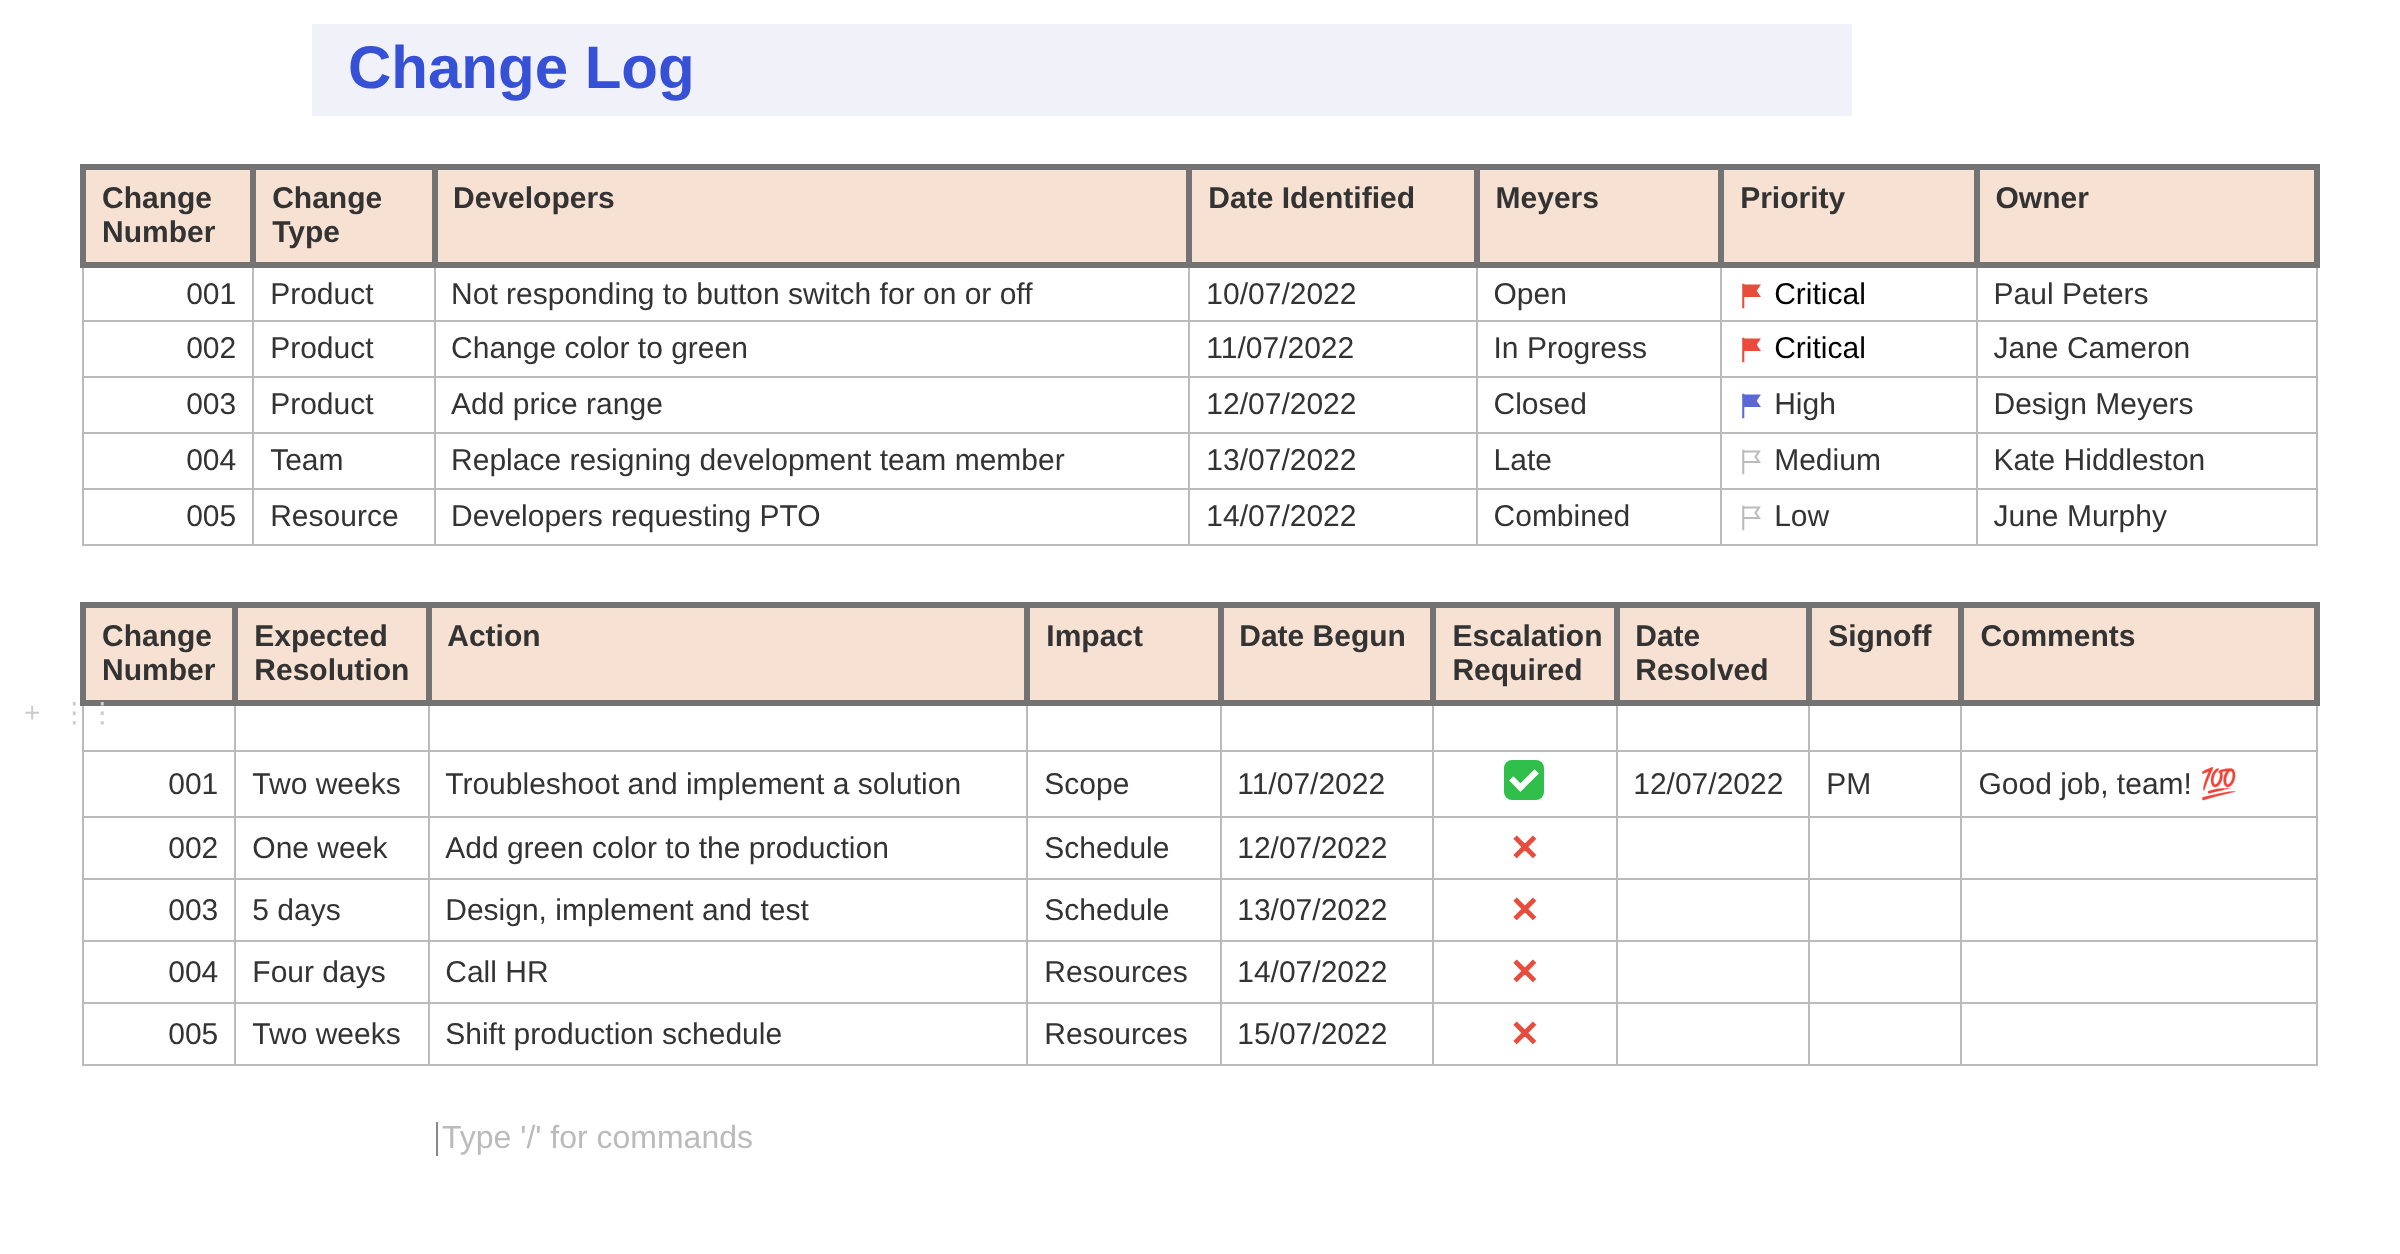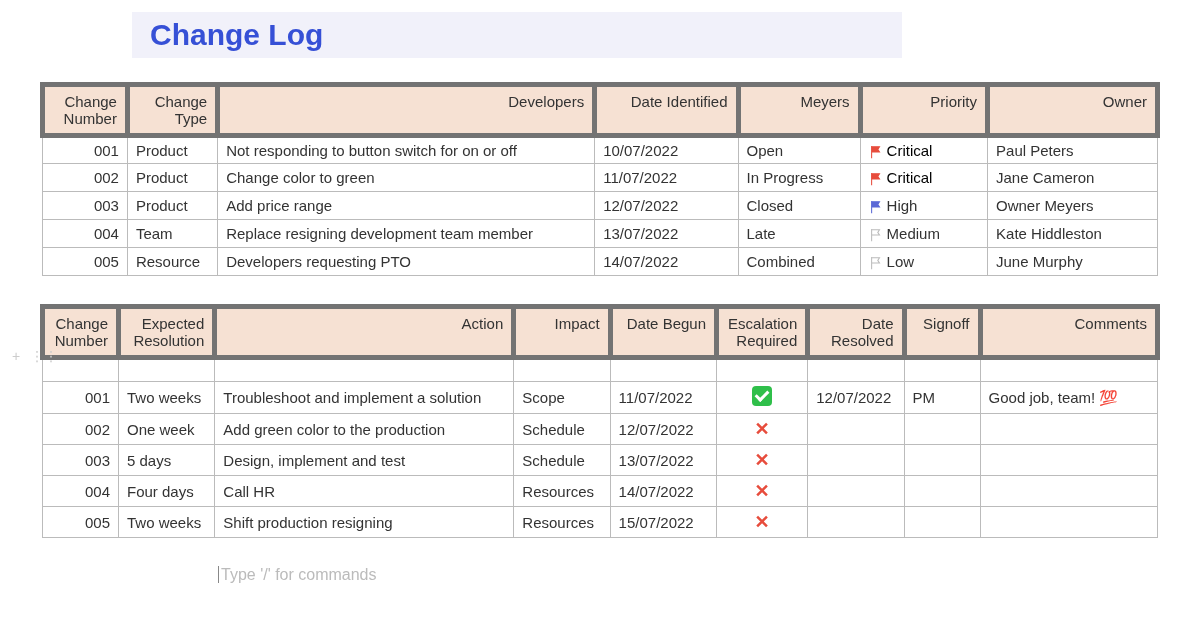--- a/index.html
+++ b/index.html
@@ -12,42 +12,42 @@
       font-size: 15px;
     }
     .page {
       width: 1200px;
       padding: 12px 40px 20px 40px;
     }
     .title-wrap {
       background: #f1f1fa;
       padding: 6px 18px;
       display: inline-block;
-      margin-left: 92px;
+      margin-left: 116px;
       margin-bottom: 24px;
       width: 770px;
     }
     .title {
       font-size: 30px;
       font-weight: 700;
       color: #3650d6;
       margin: 0;
     }
     table {
       border-collapse: collapse;
       width: 100%;
       margin-bottom: 28px;
       table-layout: fixed;
     }
     th {
       background: #f6e1d3;
-      border: 5px solid #737373;
+      border: 3px solid #737373;
       padding: 6px 8px;
-      font-weight: 400;
-      text-align: right;
+      font-weight: 700;
+      text-align: left;
       vertical-align: top;
       font-size: 15px;
       color: #333;
     }
     td {
       border: 1px solid #bbb;
       padding: 4px 8px;
       font-size: 15px;
       color: #333;
       height: 28px;
@@ -158,21 +158,21 @@
         </tr>
         <tr>
           <td class="num-right">003</td>
           <td>Product</td>
           <td>Add price range</td>
           <td class="date-right">12/07/2022</td>
           <td>Closed</td>
           <td><svg class="flag" width="14" height="14" viewBox="0 0 16 16">
               <path d="M3 1v14M3 2h9l-2 3 2 3H3" fill="#5b69d6" stroke="#5b69d6" stroke-width="1.2"></path>
             </svg><span>High</span></td>
-          <td>Owner Meyers</td>
+          <td>Design Meyers</td>
         </tr>
         <tr>
           <td class="num-right">004</td>
           <td>Team</td>
           <td>Replace resigning development team member</td>
           <td class="date-right">13/07/2022</td>
           <td>Late</td>
           <td><svg class="flag" width="14" height="14" viewBox="0 0 16 16">
               <path d="M3 1v14M3 2h9l-2 3 2 3H3" fill="none" stroke="#bbb" stroke-width="1.2"></path>
             </svg><span>Medium</span></td>
@@ -274,21 +274,21 @@
           <td>Resources</td>
           <td class="date-right">14/07/2022</td>
           <td class="t-center"><span class="cross">✕</span></td>
           <td></td>
           <td></td>
           <td></td>
         </tr>
         <tr>
           <td class="num-right">005</td>
           <td>Two weeks</td>
-          <td>Shift production resigning</td>
+          <td>Shift production schedule</td>
           <td>Resources</td>
           <td class="date-right">15/07/2022</td>
           <td class="t-center"><span class="cross">✕</span></td>
           <td></td>
           <td></td>
           <td></td>
         </tr>
       </tbody>
   </table>
 

